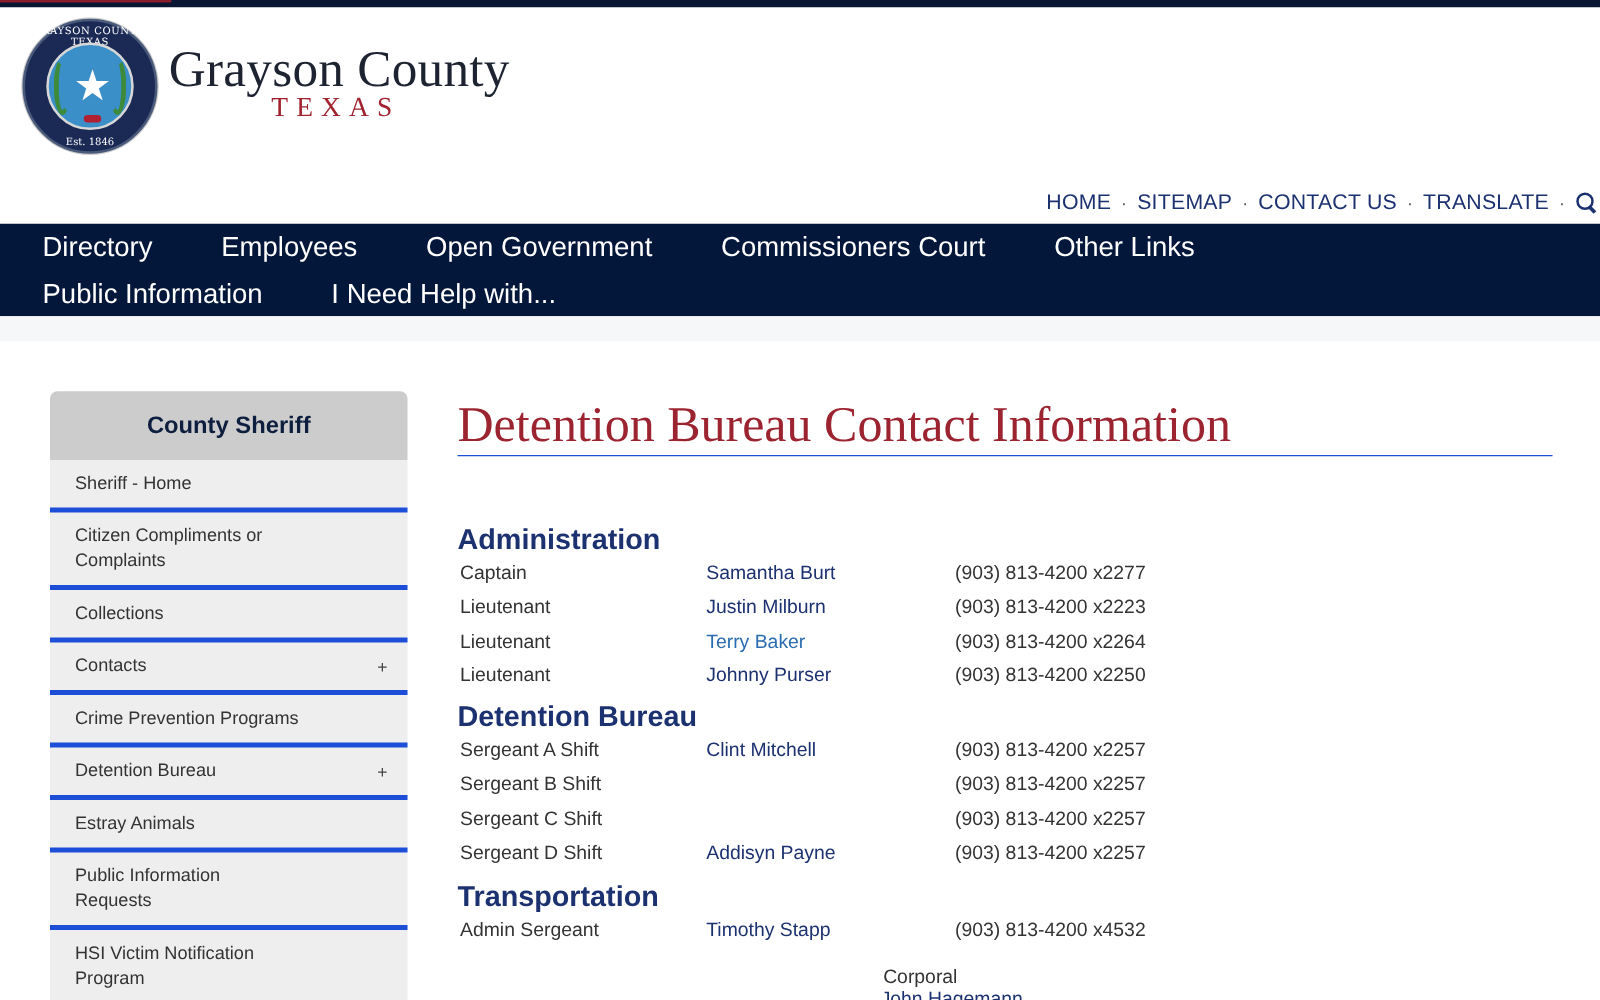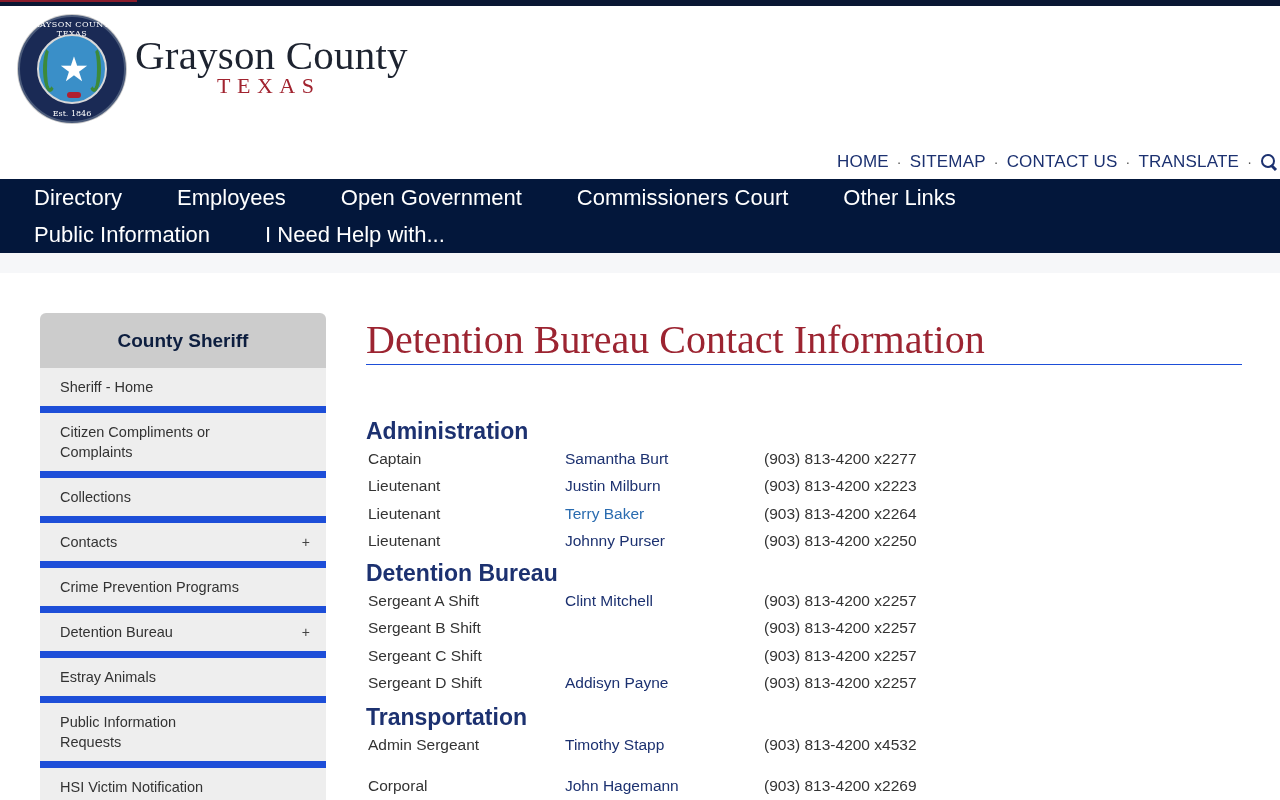--- a/index.html
+++ b/index.html
@@ -34,21 +34,21 @@
     .mainnav { position: absolute; top: 179px; left: 0; width: 1280px; height: 74px; background: #03173b; }
     .mainnav ul { list-style: none; display: flex; flex-wrap: wrap; padding-left: 34px; width: 1120px; }
     .mainnav li { height: 37px; line-height: 37px; margin-right: 55px; }
     .mainnav a { color: #ffffff; text-decoration: none; font-family: "Liberation Sans", "DejaVu Sans", sans-serif; font-size: 22px; }
 
     .subband { position: absolute; top: 253px; left: 0; width: 1280px; height: 20px; background: #f6f7f9; }
 
     .sidebar { position: absolute; left: 40px; top: 313px; width: 286px; }
     .sidebar .title { height: 55px; background: #cccccc; border-radius: 6px 6px 0 0; display: flex; align-items: center; justify-content: center; font-family: "Liberation Sans", "DejaVu Sans", sans-serif; font-weight: 700; font-size: 19px; color: #0d1e3f; }
     .sidebar ul { list-style: none; background: #eeeeee; }
-    .sidebar li { border-bottom: 7px solid #1d4ed8; display: flex; justify-content: space-between; align-items: center; padding: 9px 16px 9px 20px; font-family: "Liberation Sans", "DejaVu Sans", sans-serif; font-size: 14.5px; color: #333; line-height: 20px; min-height: 37px; }
+    .sidebar li { border-bottom: 4px solid #1d4ed8; display: flex; justify-content: space-between; align-items: center; padding: 9px 16px 9px 20px; font-family: "Liberation Sans", "DejaVu Sans", sans-serif; font-size: 14.5px; color: #333; line-height: 20px; min-height: 37px; }
     .sidebar li .lbl { max-width: 180px; }
     .sidebar li .plus { font-size: 14px; color: #444; }
 
     .content { position: absolute; left: 366px; top: 318px; width: 876px; }
     .page-title { font-family: "Liberation Serif", "DejaVu Serif", serif; font-size: 40px; color: #9c2431; font-weight: 400; border-bottom: 1px solid #1d4ed8; padding-bottom: 2px; line-height: 44px; }
     .section { margin-top: 0; }
     .section h2 { font-family: "Liberation Sans", "DejaVu Sans", sans-serif; font-size: 23px; color: #1c3170; font-weight: 600; line-height: 28px; }
     .row { display: flex; height: 27.5px; align-items: center; font-family: "Liberation Sans", "DejaVu Sans", sans-serif; font-size: 15.5px; }
     .row .role { width: 199px; padding-left: 2px; color: #333; }
     .row .name { width: 199px; color: #1c3170; text-decoration: none; }
@@ -205,19 +205,19 @@
     </div>
   </section>
 
   <section class="section" style="margin-top:6px;">
     <h2>Transportation</h2>
     <div class="row">
       <span class="role">Admin Sergeant</span>
       <a class="name">Timothy Stapp</a>
       <span class="phone">(903) 813-4200 x4532</span>
     </div>
-    <div class="row" style="margin-top:14px;">
+    <div class="row" style="margin-top:14px;flex-direction:column;">
       <span class="role">Corporal</span>
       <a class="name">John Hagemann</a>
       <span class="phone">(903) 813-4200 x2269</span>
     </div>
   </section>
 </main>
 
 </body></html>

